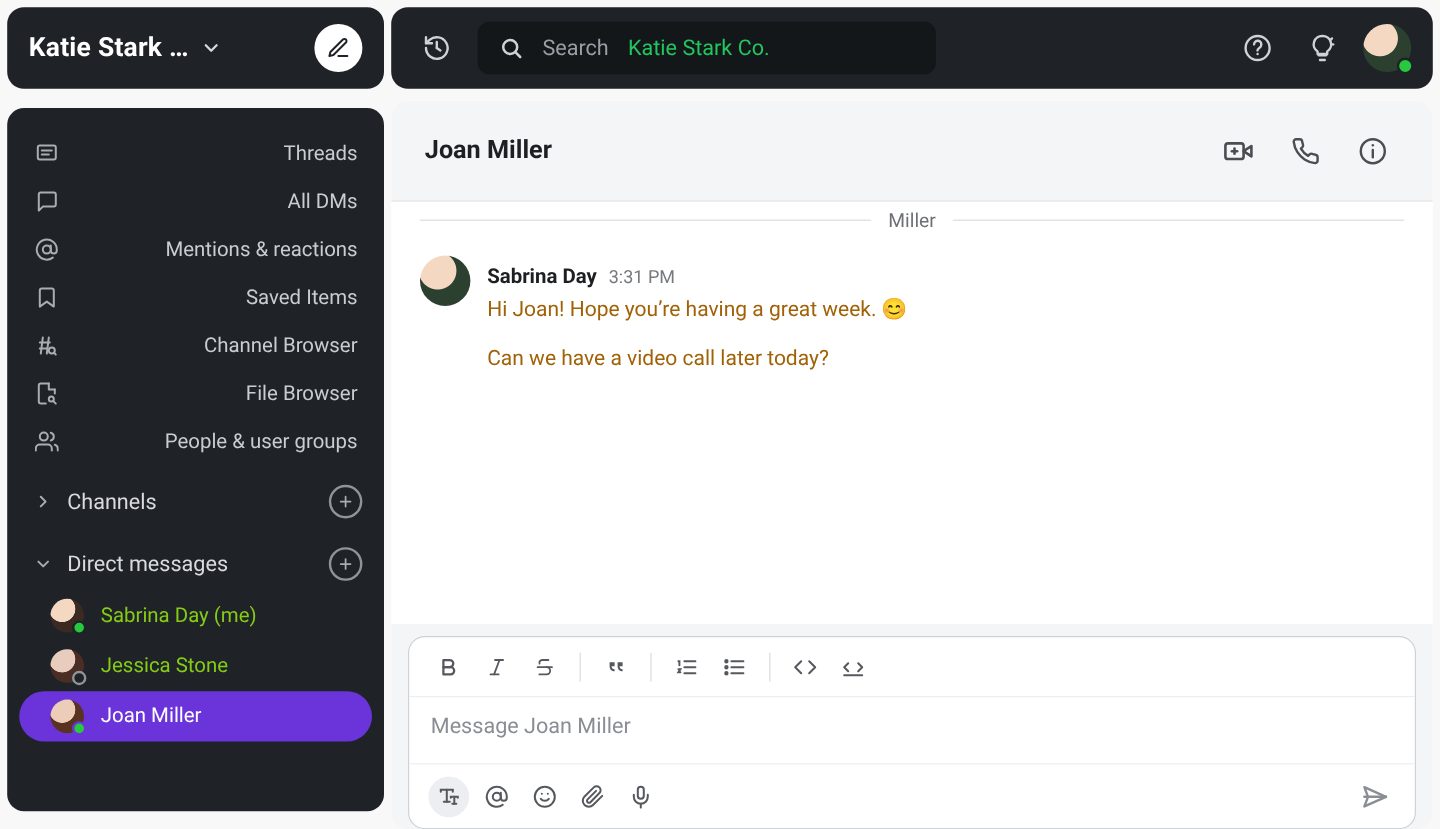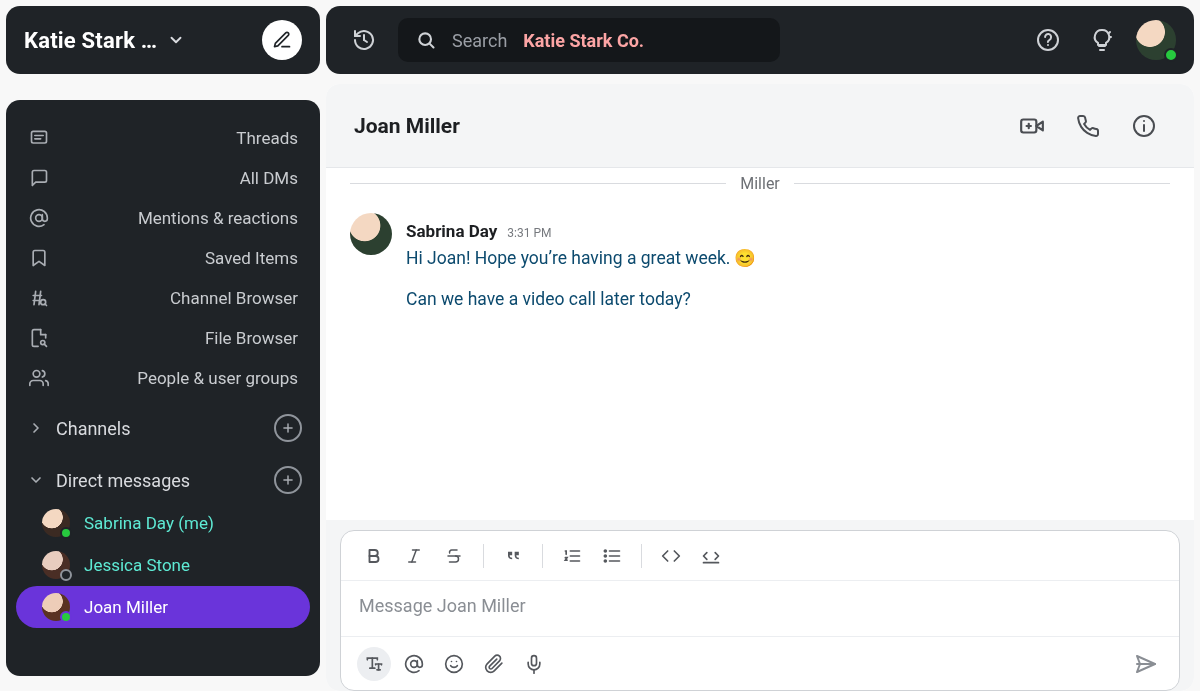--- a/index.html
+++ b/index.html
@@ -10,21 +10,21 @@
     overflow: hidden;
     background: #f8f8f8;
     display: flex;
   }
 
   
   .left {
     width: 326px;
     display: flex;
     flex-direction: column;
-    gap: 26px;
+    gap: 16px;
     padding: 6px 0 15px 0;
   }
 
   
   .ws-header {
     background:#1f2327;
     border-radius: 14px;
     margin: 0 6px;
     height: 68px;
     display:flex;
@@ -104,21 +104,21 @@
   .dm-item .avatar.sd { background: radial-gradient(circle at 35% 30%, #f4d8c2 0 40%, #3b2a22 42% 100%); }
   .dm-item .avatar.js { background: radial-gradient(circle at 35% 30%, #e8cdbf 0 40%, #4a2e25 42% 100%); }
   .dm-item .avatar.jm { background: radial-gradient(circle at 35% 30%, #eecdb8 0 40%, #5a3222 42% 100%); }
   .presence {
     position:absolute; right:-2px; bottom:-2px;
     width:12px;height:12px;border-radius:50%;
     border:2px solid #1f2327;
   }
   .presence.online{ background:#27c93f; }
   .presence.offline{ background:#1f2327; border:2px solid #8f949b; }
-  .dm-item .name { color:#5eead4; font-size:17px; }
+  .dm-item .name { color:#84cc16; font-size:17px; }
   .dm-item.active { background:#6a34da; }
   .dm-item.active .name { color:#fff; }
   .dm-item.active .presence { border-color:#6a34da; }
 
   
   .right {
     flex:1;
     display:flex;
     flex-direction:column;
     gap:10px;
@@ -146,21 +146,21 @@
     border-radius:10px;
     height:44px;
     flex:0 0 382px;
     display:flex;align-items:center;
     padding:0 18px;
     gap:16px;
     color:#cfd2d6;
     font-size:18px;
   }
   .searchbox .ph1 { color:#9a9ea5; }
-  .searchbox .ph2 { color:#fca5a5; font-weight:700; }
+  .searchbox .ph2 { color:#22c55e; font-weight:400; }
   .topbar .spacer { flex:1; }
   .top-avatar {
     width:40px;height:40px;border-radius:50%;
     background: radial-gradient(circle at 35% 30%, #f4d8c2 0 38%, #2c4030 40% 100%);
     position:relative;
   }
   .top-avatar .presence { border-color:#1f2327; width:14px;height:14px; }
 
   
   .convo {
@@ -200,22 +200,22 @@
     display:flex; gap:14px; margin-bottom:10px;
   }
   .msg-avatar {
     width:42px;height:42px;
     background: radial-gradient(circle at 35% 30%, #f4d8c2 0 38%, #2c4030 40% 100%);
     margin-top:2px;
   }
   .msg-content { flex:1; color:#1d1f22; }
   .msg-header-line { display:flex; gap:10px; align-items:baseline; margin-bottom:4px;margin-top:10px;}
   .msg-author { font-weight:700; font-size:17px; }
-  .msg-time { color:#76797e; font-size:12px; }
-  .msg-line { font-size:17.5px; line-height:1.55; margin-bottom:14px; color:#0c4a6e;}
+  .msg-time { color:#76797e; font-size:15px; }
+  .msg-line { font-size:17.5px; line-height:1.55; margin-bottom:14px; color:#a16207;}
   .msg-line:last-child { margin-bottom:6px; }
 
   
   .composer-wrap {
     padding: 10px 14px 0px;
     background:#f4f5f6;
   }
   .composer {
     border:1.5px solid #cfd2d6;
     border-radius:14px;

